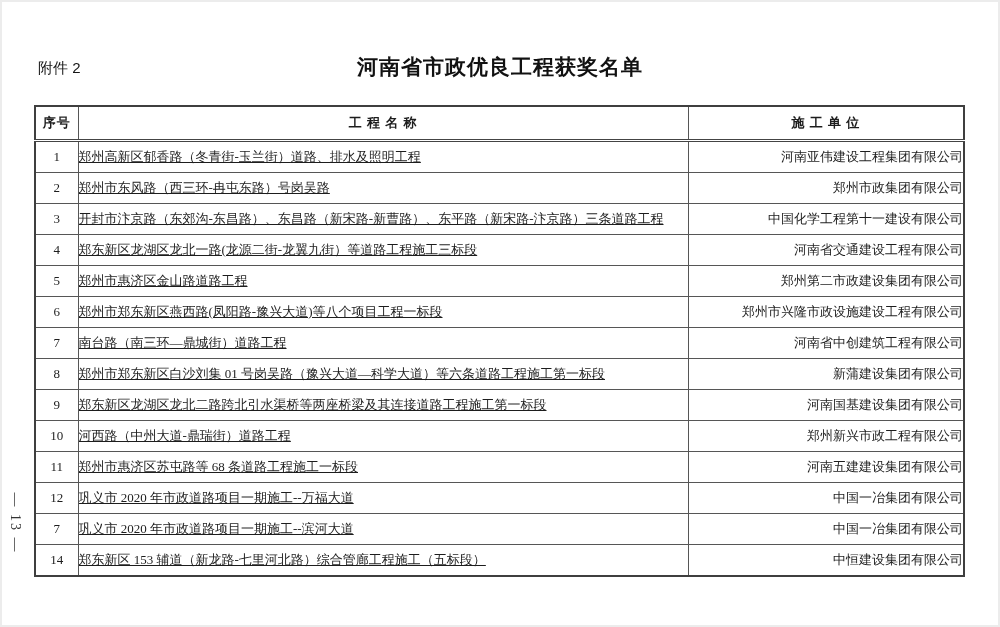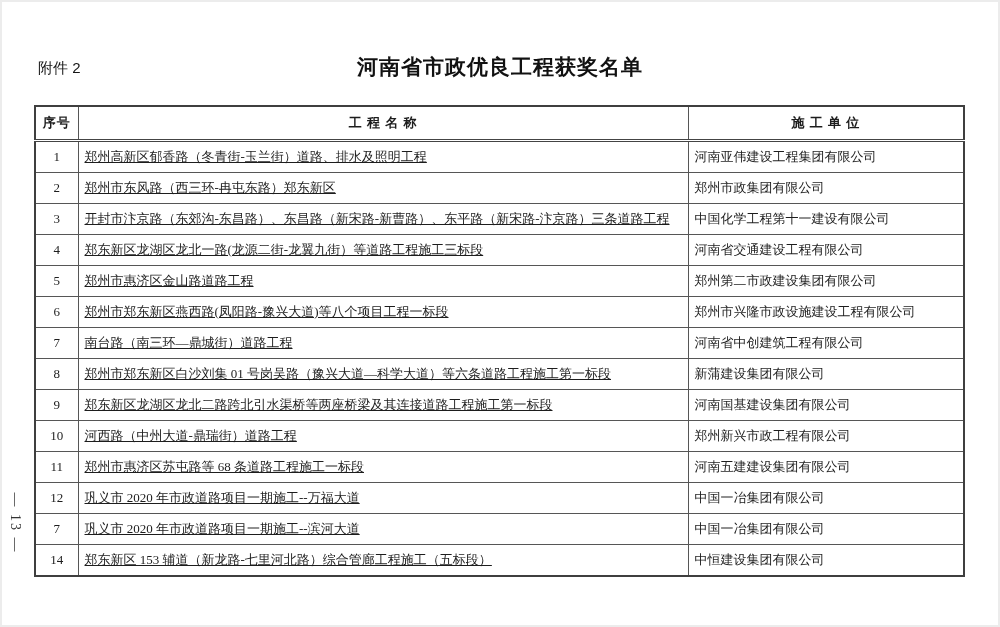--- a/index.html
+++ b/index.html
@@ -37,37 +37,37 @@
     position:absolute;left:34px;top:105px;
     width:929px;
     border-collapse:collapse;
     table-layout:fixed;
     border:2px solid #3f3f3f;
   }
   table.awards th, table.awards td{
     border:1px solid #565656;
     font-size:13px;
     line-height:1.3;
-    padding:2px 6px;
+    padding:2px 0;
     overflow:hidden;
   }
   table.awards thead th{
     height:28px;
     font-weight:bold;
     text-align:center;
     border-bottom:3px double #444;
     letter-spacing:1px;
   }
   table.awards tbody td{height:26px;}
   .col-index{width:43px;}
   .col-project{width:610px;}
   .col-company{width:276px;}
   td.cell-index{text-align:center;padding:2px 2px;}
   td.cell-project{text-align:left;text-decoration:underline;}
-  td.cell-company{text-align:left;}
+  td.cell-company{text-align:right;}
 </style>
 </head>
 <body>
 
 <div class="attachment">附件 2</div>
 
 <div class="doc-title">河南省市政优良工程获奖名单</div>
 
 <div class="page-number">— 13 —</div>
 
@@ -86,21 +86,21 @@
   </thead>
   <tbody id="rows-body">
   <tr>
     <td class="cell-index">1</td>
     <td class="cell-project">郑州高新区郁香路（冬青街-玉兰街）道路、排水及照明工程</td>
     <td class="cell-company">河南亚伟建设工程集团有限公司</td>
   </tr>
 
   <tr>
     <td class="cell-index">2</td>
-    <td class="cell-project">郑州市东风路（西三环-冉屯东路）郑东新区</td>
+    <td class="cell-project">郑州市东风路（西三环-冉屯东路）号岗吴路</td>
     <td class="cell-company">郑州市政集团有限公司</td>
   </tr>
 
   <tr>
     <td class="cell-index">3</td>
     <td class="cell-project">开封市汴京路（东郊沟-东昌路）、东昌路（新宋路-新曹路）、东平路（新宋路-汴京路）三条道路工程</td>
     <td class="cell-company">中国化学工程第十一建设有限公司</td>
   </tr>
 
   <tr>

